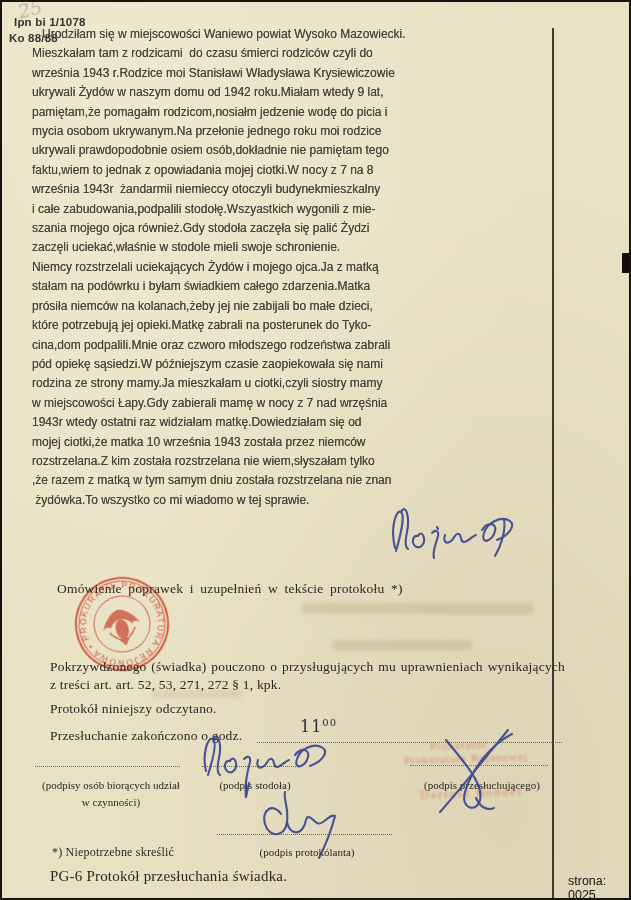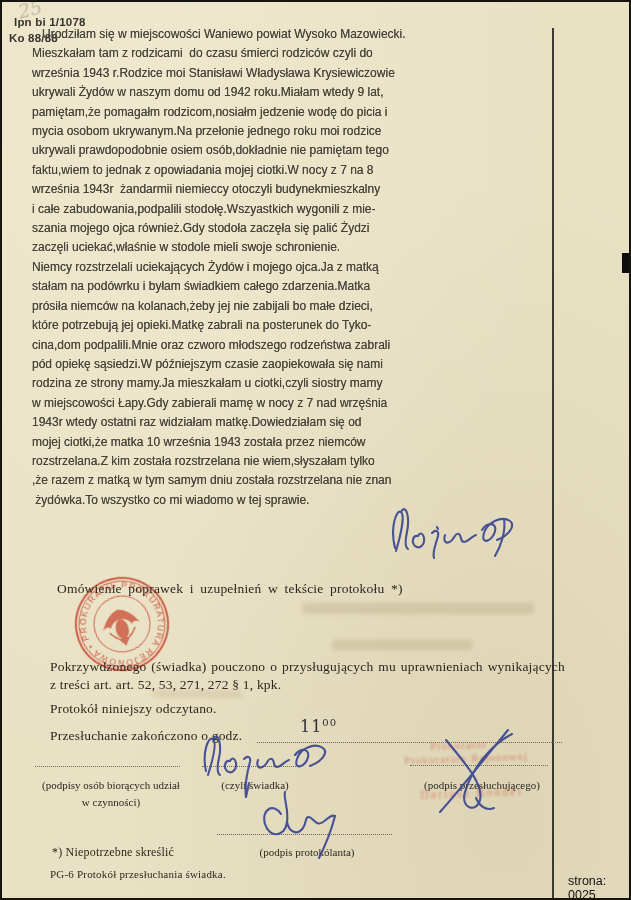--- a/index.html
+++ b/index.html
@@ -125,21 +125,21 @@
   <div class="abs form-text" style="left:48px;top:726px;">Przesłuchanie zakończono o godz.</div>
   <div class="abs dotline" style="left:255px;top:740px;width:305px;"></div>
   <div class="abs time-hand" style="left:298px;top:715px;"><span>11</span><sup style="font-size:10px;">00</sup></div>
 
   <div class="abs dotline" style="left:33px;top:764px;width:145px;"></div>
   <div class="abs dotline" style="left:200px;top:764px;width:94px;"></div>
   <div class="abs dotline" style="left:408px;top:763px;width:138px;"></div>
 
   <div class="abs caption" style="left:35px;top:769px;width:148px;">(podpisy osób biorących udział</div>
   <div class="abs caption" style="left:35px;top:786px;width:148px;">w czynności)</div>
-  <div class="abs caption" style="left:198px;top:769px;width:110px;">(czyli świadka)</div>
+  <div class="abs caption" style="left:198px;top:769px;width:110px;">(podpis stodoła)</div>
   <div class="abs caption" style="left:410px;top:769px;width:140px;">(podpis przesłuchującego)</div>
 
   <div class="abs redstamp" style="left:428px;top:737px;">Prokurator</div>
   <div class="abs redstamp" style="left:402px;top:750px;">Prokuratury Rejonowej</div>
   <div class="abs redstamp big" style="left:418px;top:784px;">Dariusz Bondet</div>
 
   <svg class="abs ink" style="left:196px;top:729px;" width="135" height="75" viewBox="0 0 135 75">
     <path d="M8,40 C4,22 10,5 15,8 C19,11 15,28 10,44 M15,8 C20,0 24,13 21,27 C19,36 19,42 22,44"></path>
     <path d="M32,30 C27,29 25,36 29,40 C34,44 39,38 38,32 C37,27 34,26 32,30"></path>
     <path d="M46,28 C50,24 53,26 52,31 C50,39 46,52 48,66 L51,52"></path>
@@ -155,16 +155,16 @@
 
   <div class="abs dotline" style="left:215px;top:832px;width:175px;"></div>
   <div class="abs caption" style="left:230px;top:836px;width:150px;">(podpis protokólanta)</div>
   <svg class="abs ink" style="left:255px;top:786px;" width="110" height="72" viewBox="0 0 110 72">
     <path d="M24,26 C16,14 4,22 8,36 C12,50 28,50 30,34 C32,20 26,10 28,4"></path>
     <path d="M30,34 C32,44 40,48 46,40 C50,34 48,26 54,30 C58,33 60,38 66,34 C72,30 74,26 78,28"></path>
     <path d="M78,28 C74,44 68,58 62,70"></path>
   </svg>
 
   <div class="abs form-text" style="left:50px;top:843px;font-size:12px;">*) Niepotrzebne skreślić</div>
-  <div class="abs form-text" style="left:48px;top:866px;font-size:11px;">PG-6 Protokół przesłuchania świadka.</div>
+  <div class="abs form-text" style="left:48px;top:866px;font-size:15px;">PG-6 Protokół przesłuchania świadka.</div>
   <div class="abs page-label" style="left:566px;top:872px;">strona: 0025</div>
 
 </div>
 
 </body></html>

